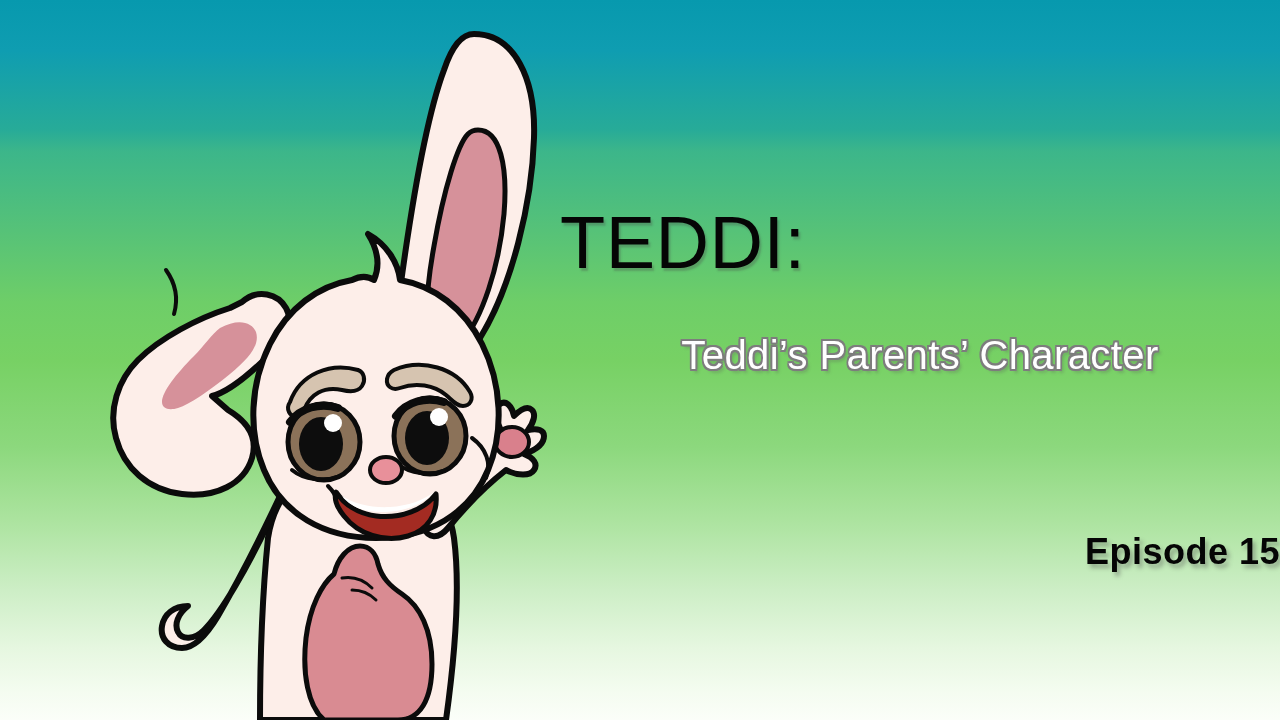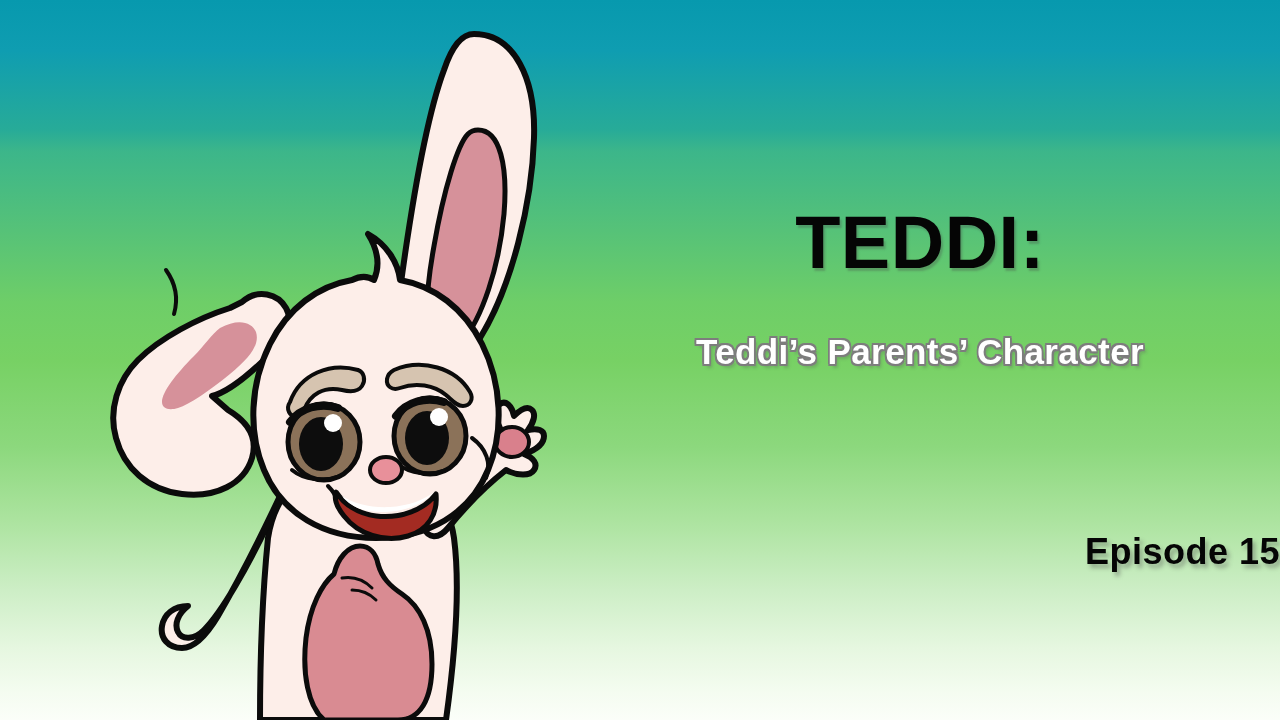--- a/index.html
+++ b/index.html
@@ -49,37 +49,36 @@
     top: 0;
     width: 720px;
     height: 720px;
   }
 
   #main-title {
     position: absolute;
     top: 206px;
     left: 0;
     width: 100%;
-    text-align: center;
     font-size: 74px;
-    font-weight: bold;
+    font-weight: normal;
     line-height: 1;
     color: #050505;
     letter-spacing: 0.5px;
     text-shadow: 2px 3px 2px rgba(70,70,70,0.30);
   }
 
   #subtitle {
     position: absolute;
     top: 327px;
     left: 0;
     width: 100%;
     text-align: center;
-    font-size: 35px;
-    font-weight: bold;
+    font-size: 40px;
+    font-weight: normal;
     line-height: 1.42;
     color: #ffffff;
     letter-spacing: 0.4px;
     text-shadow:
       -1.6px -1.6px 0 #7d7d7d,
        1.6px -1.6px 0 #7d7d7d,
       -1.6px  1.6px 0 #7d7d7d,
        1.6px  1.6px 0 #7d7d7d,
        0    -1.8px 0 #7d7d7d,
        0     1.8px 0 #7d7d7d,

